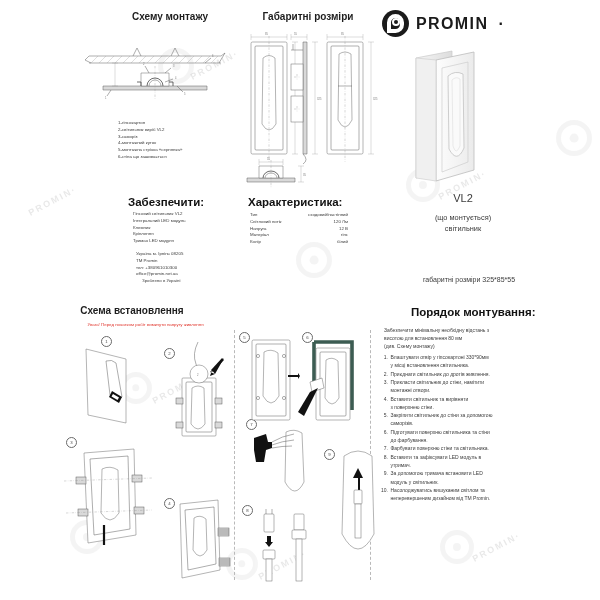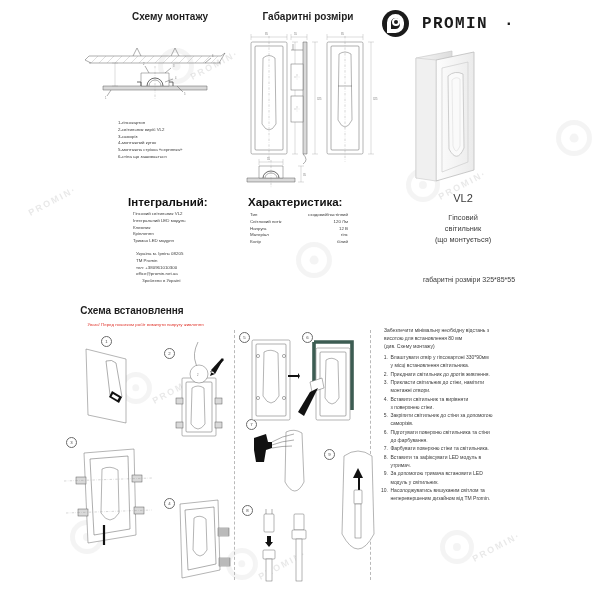--- a/index.html
+++ b/index.html
@@ -25,21 +25,21 @@
   .h-sec{font-size:10px;font-weight:bold;color:#1d1d1d;text-align:center;}
   .h-big{font-size:11.5px;font-weight:bold;color:#111;}
 
   
   .tiny{font-size:4.4px;line-height:1.55;color:#3c3c3c;}
 
   
   .abs{position:absolute;}
 
   
-  #logo{position:absolute;left:382px;top:10px;display:flex;align-items:center;gap:13px;font-family:Liberation Mono, monospace;}
+  #logo{position:absolute;left:382px;top:10px;display:flex;align-items:center;gap:7px;}
   .logo-mark{width:27px;height:27px;border-radius:50%;background:#1b1b1b;position:relative;}
   .logo-mark .cut{position:absolute;left:5px;top:4px;width:17px;height:19px;
      border:4px solid #fff;border-radius:9px 9px 9px 0;box-sizing:border-box;}
   .logo-mark .dot{position:absolute;left:9.5px;top:8px;width:8px;height:8px;border-radius:50%;background:#fff;}
   .logo-mark .dot2{position:absolute;left:11.5px;top:10px;width:4px;height:4px;border-radius:50%;background:#1b1b1b;}
   .logo-text{font-size:16px;font-weight:bold;letter-spacing:1.4px;color:#1b1b1b;}
   .logo-dot{font-size:16px;font-weight:bold;color:#1b1b1b;margin-left:3px;}
 
   
   svg{display:block;overflow:visible;}
@@ -207,21 +207,21 @@
     <path fill="url(#gfaceA)" stroke="#bcbcbc" stroke-width=".8" d="M28,12 L66,4 L66,122 L28,133 Z"></path>
 
     <path fill="none" stroke="#cdcdcd" stroke-width=".7" d="M34,20 L60,14 L60,114 L34,124 Z"></path>
 
     <path fill="#fafafa" stroke="#c2c2c2" stroke-width=".8" d="M40,28 Q47,22 55,26 L56,100 Q49,116 41,101 Z"></path>
     <path fill="none" stroke="#d6d6d6" stroke-width=".5" d="M44,32 Q48,28 52,31 L52,98 Q48,108 45,98 Z"></path>
 
     <path fill="#f0f0f0" stroke="#c9c9c9" stroke-width=".6" d="M8,10 L28,12 L28,133 L8,130 Z"></path>
   </svg>
 
-  <div class="abs h-big" style="left:128px;top:196px;">Інтегральний:</div>
+  <div class="abs h-big" style="left:128px;top:196px;">Забезпечити:</div>
   <div class="abs tiny" style="left:133px;top:211px;width:100px;">
     <div>Гіпсовий світильник VL2</div>
     <div>Інтегральний LED модуль</div>
     <div>Клемник</div>
     <div>Кріплення</div>
     <div>Тримач LED модуля</div>
   </div>
 
   <div class="abs tiny" style="left:136px;top:251px;width:95px;text-align:left;">
     <div>Україна м. Ірпінь 08205</div>
@@ -250,23 +250,22 @@
       <span class="spec-v">гіпс</span>
     </div>
     <div class="spec-row">
       <span class="spec-k">Колір</span>
       <span class="spec-v">білий</span>
     </div>
   </div>
 
   <div class="abs" style="left:408px;top:192px;width:110px;text-align:center;font-size:11px;color:#3b3b3b;">VL2</div>
   <div class="abs" style="left:398px;top:212px;width:130px;text-align:center;font-size:7.4px;line-height:1.5;color:#3b3b3b;">
-    <div>Гіпсовий</div>
+    <div>(що монтується)</div>
     <div>світильник</div>
-    <div>(що монтується)</div>
   </div>
   <div class="abs" style="left:384px;top:276px;width:170px;text-align:center;font-size:7px;color:#3b3b3b;">габаритні розміри 325*85*55</div>
 
   <div class="abs h-sec" style="left:42px;top:305px;width:180px;">Схема встановлення</div>
   <div class="abs warn" style="left:38px;top:322px;width:215px;">Увага! Перед початком робіт вимкнути напругу живлення</div>
 
   <div class="divider-v" style="left:234px;top:330px;height:250px;"></div>
   <div class="divider-v" style="left:370px;top:330px;height:250px;"></div>
 
   <div class="bub" style="left:101px;top:336px;">1</div>
@@ -373,20 +372,21 @@
   </svg>
 
   <svg class="abs" style="left:334px;top:446px;" width="50" height="120" viewBox="0 0 50 120">
     <path class="fillwhite" d="M10,10 Q24,0 38,10 L40,88 Q24,118 8,88 Z"></path>
     <path class="blk" d="M22,30 L26,30 L26,44 L24,44 L24,30 Z"></path>
     <path class="blk" d="M24,22 L29,32 L19,32 Z"></path>
     <rect class="fillwhite" x="20" y="44" width="8" height="14" rx="1"></rect>
     <rect class="fillwhite" x="21" y="58" width="6" height="34"></rect>
   </svg>
 
+  <div class="abs h-big" style="left:411px;top:306px;">Порядок монтування:</div>
 
   <div class="abs" style="left:384px;top:326px;width:160px;font-size:5px;line-height:1.62;color:#3c3c3c;">
     <div>Забезпечити мінімальну необхідну відстань з</div>
     <div>висотою для встановлення 80 мм</div>
     <div>(див. Схему монтажу)</div>
   </div>
 
   <div class="abs" style="left:380px;top:353px;width:175px;font-size:5px;line-height:1.62;color:#3c3c3c;">
 
     <div class="list-step">

